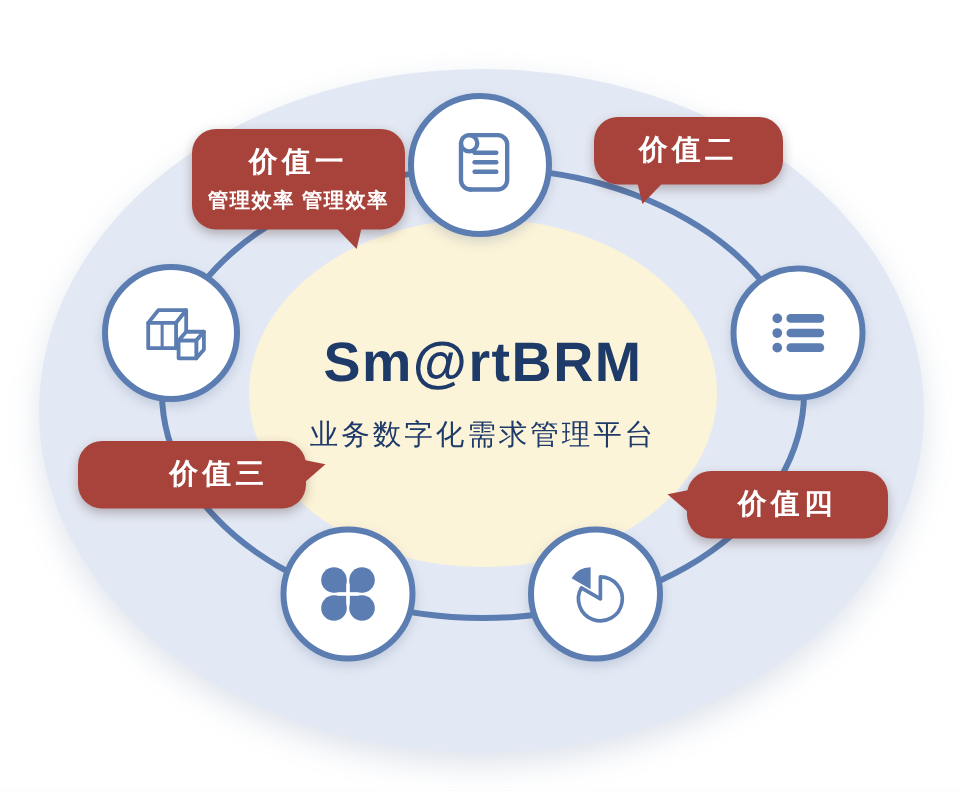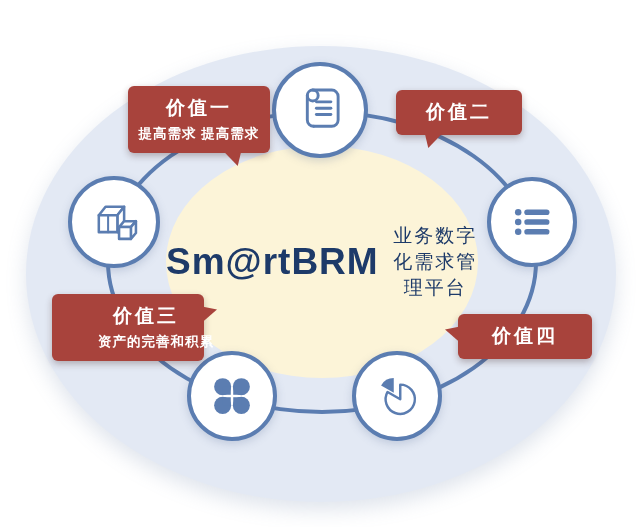--- a/index.html
+++ b/index.html
@@ -24,21 +24,21 @@
     border: 4px solid var(--ring-blue, #5b7db1);
     border-radius: 50%;
   }
   .ellipse-center {
     position: absolute; left: 166px; top: 146px; width: 312px; height: 232px;
     background: var(--center-fill, #fcf4d8);
     border-radius: 50%;
   }
   .center-text {
     position: absolute; left: 166px; top: 146px; width: 312px; height: 232px;
-    display: flex; flex-direction: row; align-items: center; justify-content: center;
+    display: flex; flex-direction: column; align-items: center; justify-content: center;
     gap: 14px; text-align: center;
   }
   .title {
     font-size: 37px; font-weight: 800; color: var(--title-navy, #1d3a69);
     letter-spacing: 1px;
   }
   .subtitle {
     font-size: 19px; font-weight: 400; color: var(--title-navy, #1d3a69);
     letter-spacing: 2px;
   }
@@ -54,30 +54,30 @@
   #ic-scroll  { left: 272px; top:  62px; width: 96px; height: 96px; }
   #ic-list    { left: 487px; top: 177px; width: 90px; height: 90px; }
   #ic-package { left:  68px; top: 176px; width: 92px; height: 92px; }
   #ic-clover  { left: 187px; top: 351px; width: 90px; height: 90px; }
   #ic-pie     { left: 352px; top: 351px; width: 90px; height: 90px; }
   
   .banner {
     position: absolute;
     background: var(--banner-bg, #a8433c);
     color: #fff;
-    border-radius: 6px;
+    border-radius: 16px;
     text-align: center;
     padding: 9px 10px 10px;
     box-shadow: 0 3px 7px rgba(60,30,30,.3);
   }
   .b-label { font-size: 19px; font-weight: 700; letter-spacing: 3px; }
   .b-desc  { font-size: 13.5px; font-weight: 700; margin-top: 4px; letter-spacing: 1px; white-space: nowrap; }
   .tail { position: absolute; width: 0; height: 0; }
   #banner-1 { left: 128px; top:  86px; width: 142px; }
-  #banner-2 { left: 396px; top:  90px; width: 126px; }
+  #banner-2 { left: 396px; top:  78px; width: 126px; }
   #banner-3 { left:  52px; top: 294px; width: 152px; padding-left: 46px; }
   #banner-4 { left: 458px; top: 314px; width: 134px; }
   #banner-1 .tail {
     right: 26px; bottom: -13px;
     border-left: 9px solid transparent; border-right: 9px solid transparent;
     border-top: 15px solid var(--banner-bg, #a8433c);
     transform: skewX(20deg);
   }
   #banner-2 .tail {
     left: 26px; bottom: -13px;
@@ -165,32 +165,31 @@
 
   <div class="icon-circle" id="ic-pie">
     <svg width="52" height="52" viewBox="0 0 64 64">
       <path d="M36 36 L36 18 A18 18 0 1 1 20.4 27 Z" fill="#fff" stroke="currentColor" stroke-width="3" stroke-linejoin="round"></path>
       <path d="M28 28 L28 10 A18 18 0 0 0 12.4 19 Z" fill="currentColor"></path>
     </svg>
   </div>
 
   <div class="banner" id="banner-1">
     <div class="b-label">价值一</div>
-    <div class="b-desc">提高需求 提高需求</div>
+    <div class="b-desc">管理效率 管理效率</div>
     <div class="tail"></div>
   </div>
 
   <div class="banner" id="banner-2">
     <div class="b-label">价值二</div>
     <div class="tail"></div>
   </div>
 
   <div class="banner" id="banner-3">
     <div class="b-label">价值三</div>
-    <div class="b-desc">资产的完善和积累</div>
     <div class="tail"></div>
   </div>
 
   <div class="banner" id="banner-4">
     <div class="b-label">价值四</div>
     <div class="tail"></div>
   </div>
 
 </div>
 

